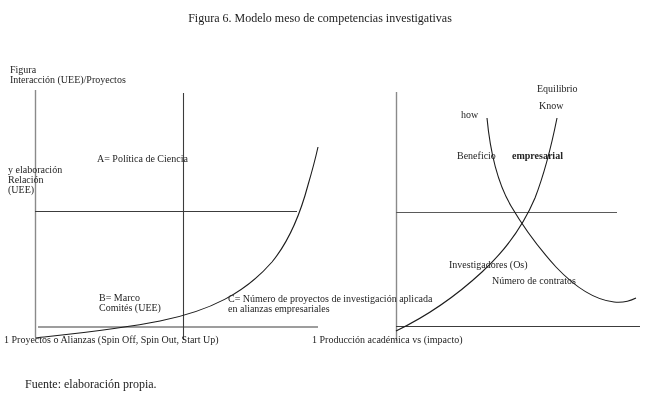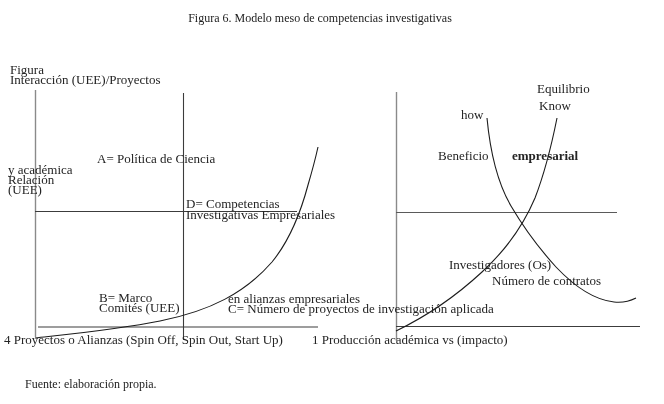--- a/index.html
+++ b/index.html
@@ -7,21 +7,21 @@
     position:relative;
     width:640px;height:404px;
     background:#ffffff;
     font-family:"Liberation Serif","DejaVu Serif",serif;
     color:#1f1f1f;
     overflow:hidden;
   }
   #figure-svg{position:absolute;left:0;top:0;z-index:0;}
   .lbl{
     position:absolute;
-    font-size:13px;
+    font-size:10px;
     line-height:10px;
     white-space:nowrap;
     color:#242424;
     z-index:1;
   }
   .lbl div{white-space:nowrap;}
   #figure-title{
     position:absolute;top:11px;left:0;width:100%;
     text-align:center;font-size:12px;color:#1c1c1c;z-index:1;
   }
@@ -62,51 +62,47 @@
   </svg>
 
   <div id="figure-title">Figura 6. Modelo meso de competencias investigativas</div>
 
   <div class="lbl" style="left:10px;top:65px;">
     <div>Figura</div>
     <div>Interacción (UEE)/Proyectos</div>
   </div>
 
   <div class="lbl" style="left:8px;top:165px;">
-    <div>y académica</div>
+    <div>y elaboración</div>
     <div>Relación</div>
     <div>(UEE)</div>
   </div>
 
   <div class="lbl" style="left:97px;top:154px;">A= Política de Ciencia</div>
 
-  <div class="lbl dline" style="left:186px;top:199px;">
-    <div>D= Competencias</div>
-    <div>Investigativas Empresariales</div>
-  </div>
 
   <div class="lbl" style="left:99px;top:293px;">
     <div>B= Marco</div>
     <div>Comités (UEE)</div>
   </div>
 
   <div class="lbl" style="left:228px;top:294px;">
+    <div>C= Número de proyectos de investigación aplicada</div>
     <div>en alianzas empresariales</div>
-    <div>C= Número de proyectos de investigación aplicada</div>
   </div>
 
-  <div class="lbl" style="left:4px;top:335px;">4 Proyectos o Alianzas (Spin Off, Spin Out, Start Up)</div>
+  <div class="lbl" style="left:4px;top:335px;">1 Proyectos o Alianzas (Spin Off, Spin Out, Start Up)</div>
 
   <div class="lbl" style="left:504px;top:84px;padding-left:33px;">Equilibrio</div>
 
   <div class="lbl" style="left:539px;top:101px;text-align:center;">Know</div>
 
   <div class="lbl" style="left:461px;top:110px;">how</div>
 
-  <div class="lbl" style="left:438px;top:151px;">Beneficio</div>
+  <div class="lbl" style="left:457px;top:151px;">Beneficio</div>
 
   <div class="lbl" style="left:512px;top:151px;font-weight:bold;">empresarial</div>
 
   <div class="lbl" style="left:449px;top:260px;">Investigadores (Os)</div>
 
   <div class="lbl" style="left:492px;top:276px;">Número de contratos</div>
 
   <div class="lbl" style="left:312px;top:335px;">1 Producción académica vs (impacto)</div>
 
   <div id="source-note">Fuente: elaboración propia.</div>

